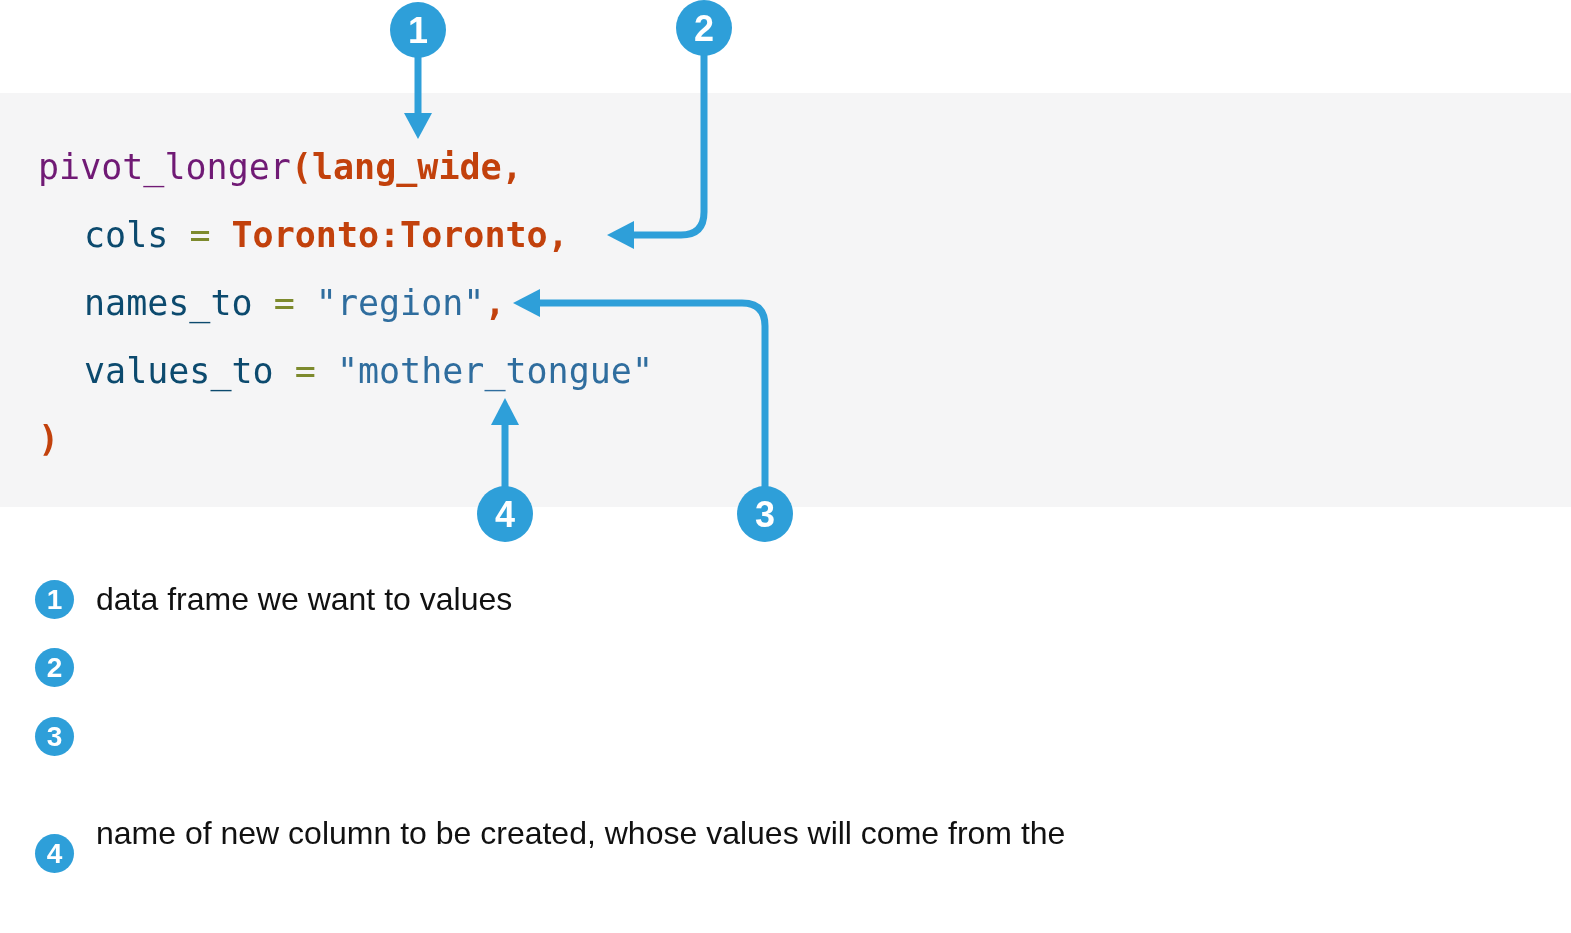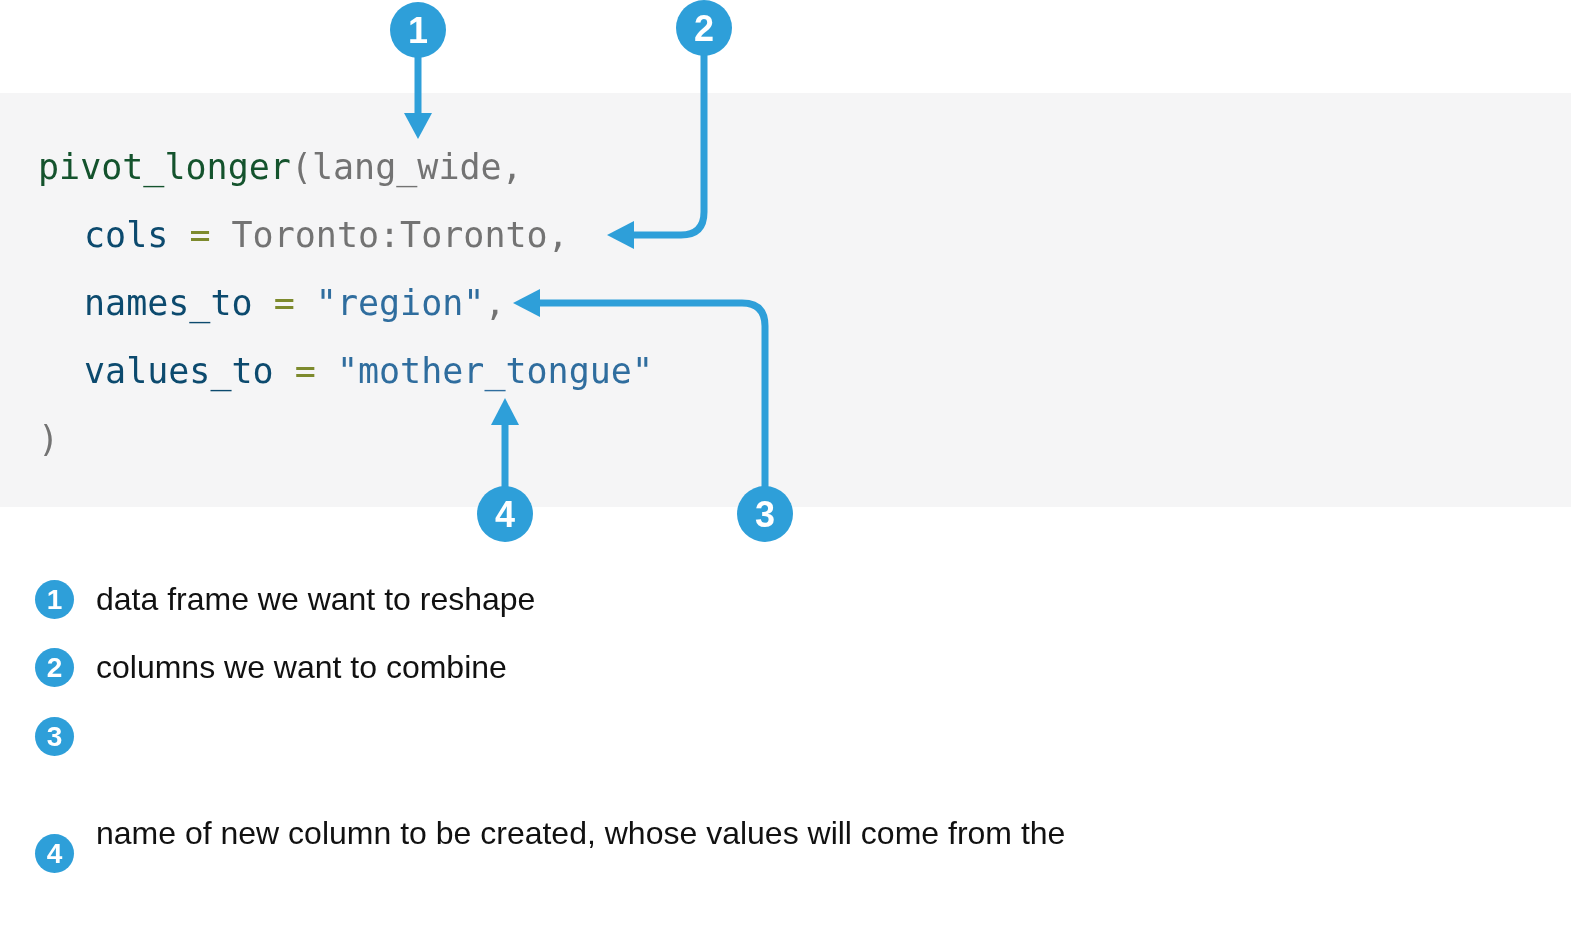--- a/index.html
+++ b/index.html
@@ -8,25 +8,25 @@
     font-family:"Liberation Sans",sans-serif;overflow:hidden;
   }
   .code-panel{
     position:absolute;left:0;top:93px;width:1571px;height:414px;
     background:#f5f5f6;
   }
   .code-line{
     position:absolute;font-family:"DejaVu Sans Mono",monospace;
     font-size:35px;line-height:1;white-space:pre;color:#1b1b1b;
   }
-  .tok-fn{color:#14532d;margin-top:22px;}
+  .tok-fn{color:#701a75;margin-top:22px;}
   .tok-param{color:#0c4a6e;}
   .tok-op{color:#7d8a2d;}
   .tok-str{color:#2f6d9e;}
-  .tok-plain{color:#737373;}
+  .tok-plain{color:#c2410c;font-weight:bold;}
   .overlay{position:absolute;left:0;top:0;width:1571px;height:933px;pointer-events:none;}
   .marker-num{
     font-family:"Liberation Sans",sans-serif;font-weight:bold;font-size:36px;
     fill:#ffffff;text-anchor:middle;
   }
   .legend-item{
     position:absolute;display:flex;align-items:flex-start;left:35px;
   }
   .legend-badge{
     width:39px;height:39px;border-radius:50%;background:#2e9fd9;flex:0 0 39px;
@@ -91,28 +91,27 @@
   <g>
     <circle cx="505" cy="514" r="28" fill="#2e9fd9"></circle>
     <text class="marker-num" x="505" y="527">4</text>
   </g>
 </svg>
 
 <div class="legend-item" style="top:580px;">
   <div class="legend-badge">
       <span>1</span>
     </div>
-  <div class="legend-text">data frame we want to reshape</div>
+  <div class="legend-text">data frame we want to values</div>
 </div>
 
 <div class="legend-item" style="top:648px;">
   <div class="legend-badge">
       <span>2</span>
     </div>
-  <div class="legend-text">columns we want to combine</div>
 </div>
 
 <div class="legend-item" style="top:713px;">
   <div class="legend-badge mt">
       <span>3</span>
     </div>
   <div class="legend-text two-line">
     <div>name of new column to be created, whose values will come from the</div>
     
   </div>

